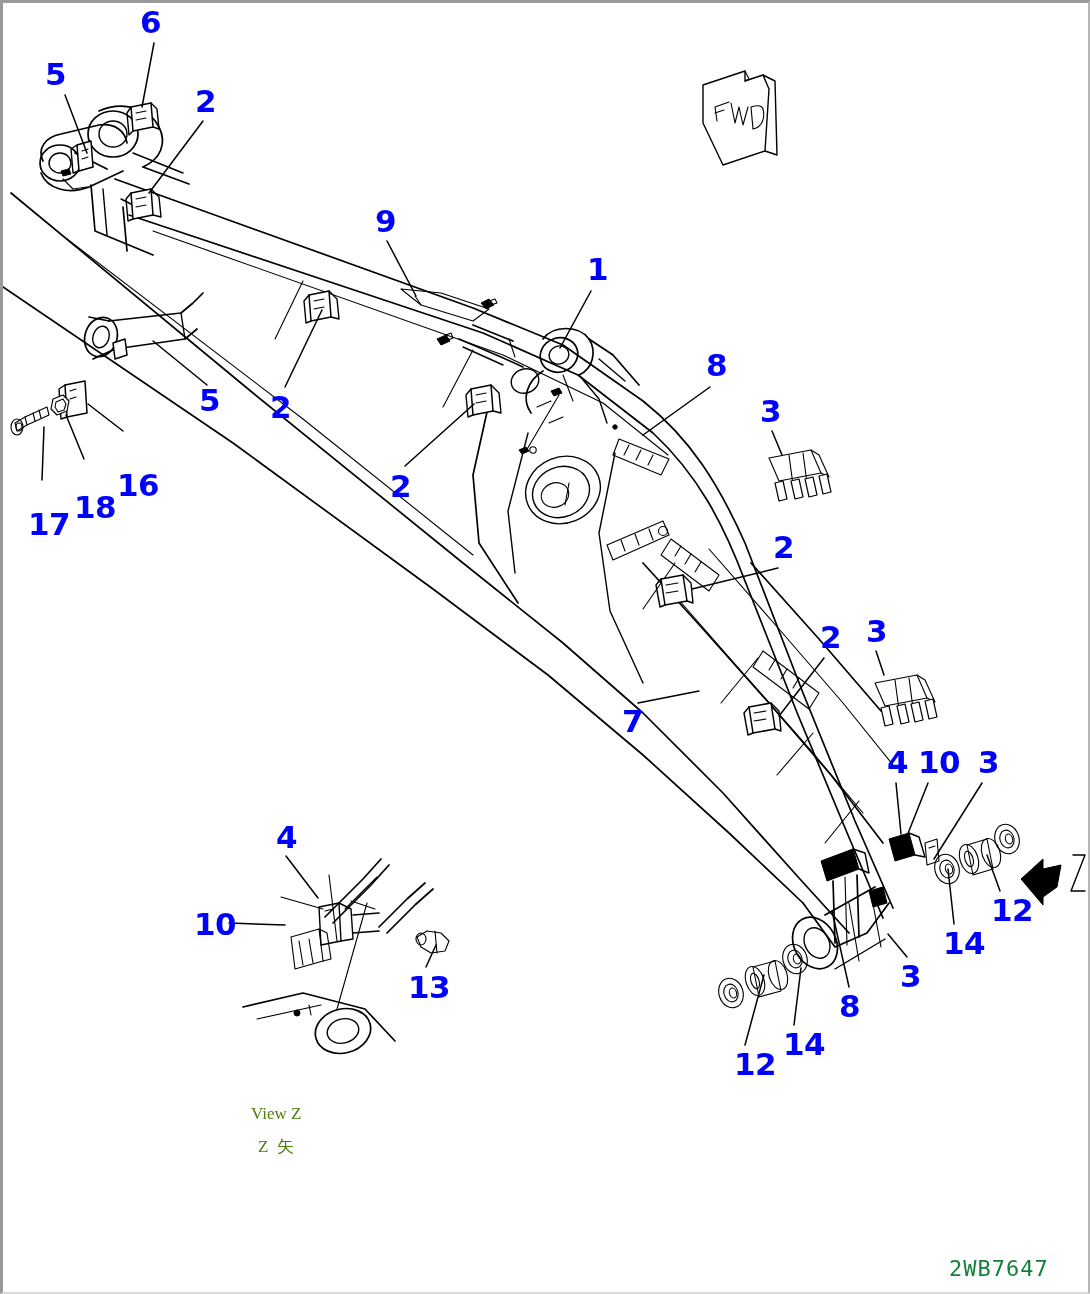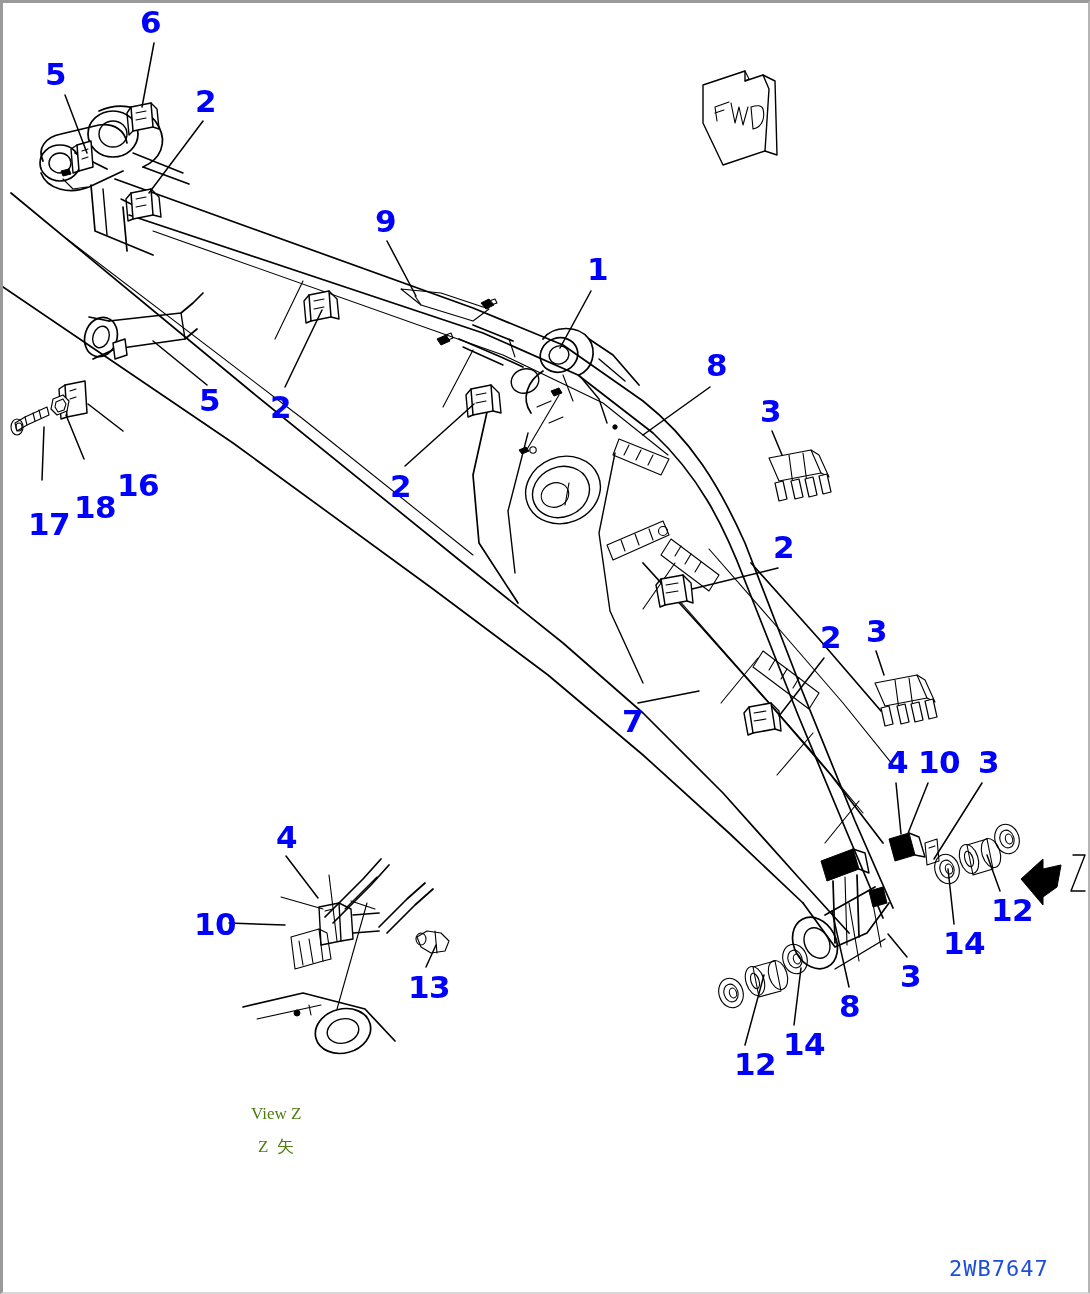--- a/index.html
+++ b/index.html
@@ -39,21 +39,21 @@
   .viewlabel{
     position:absolute;
     color:#4d7c0f;
     font-family:Liberation Serif, serif;
     font-size:17px;
     line-height:22px;
     white-space:pre;
   }
   .drawingno{
     position:absolute;
-    color:#1d4ed8;
+    color:#15803d;
     font-family:"DejaVu Sans Mono", monospace;
     font-size:22px;
     letter-spacing:1px;
     white-space:nowrap;
   }
 </style>
 </head>
 <body>
 
 <div id="page">

